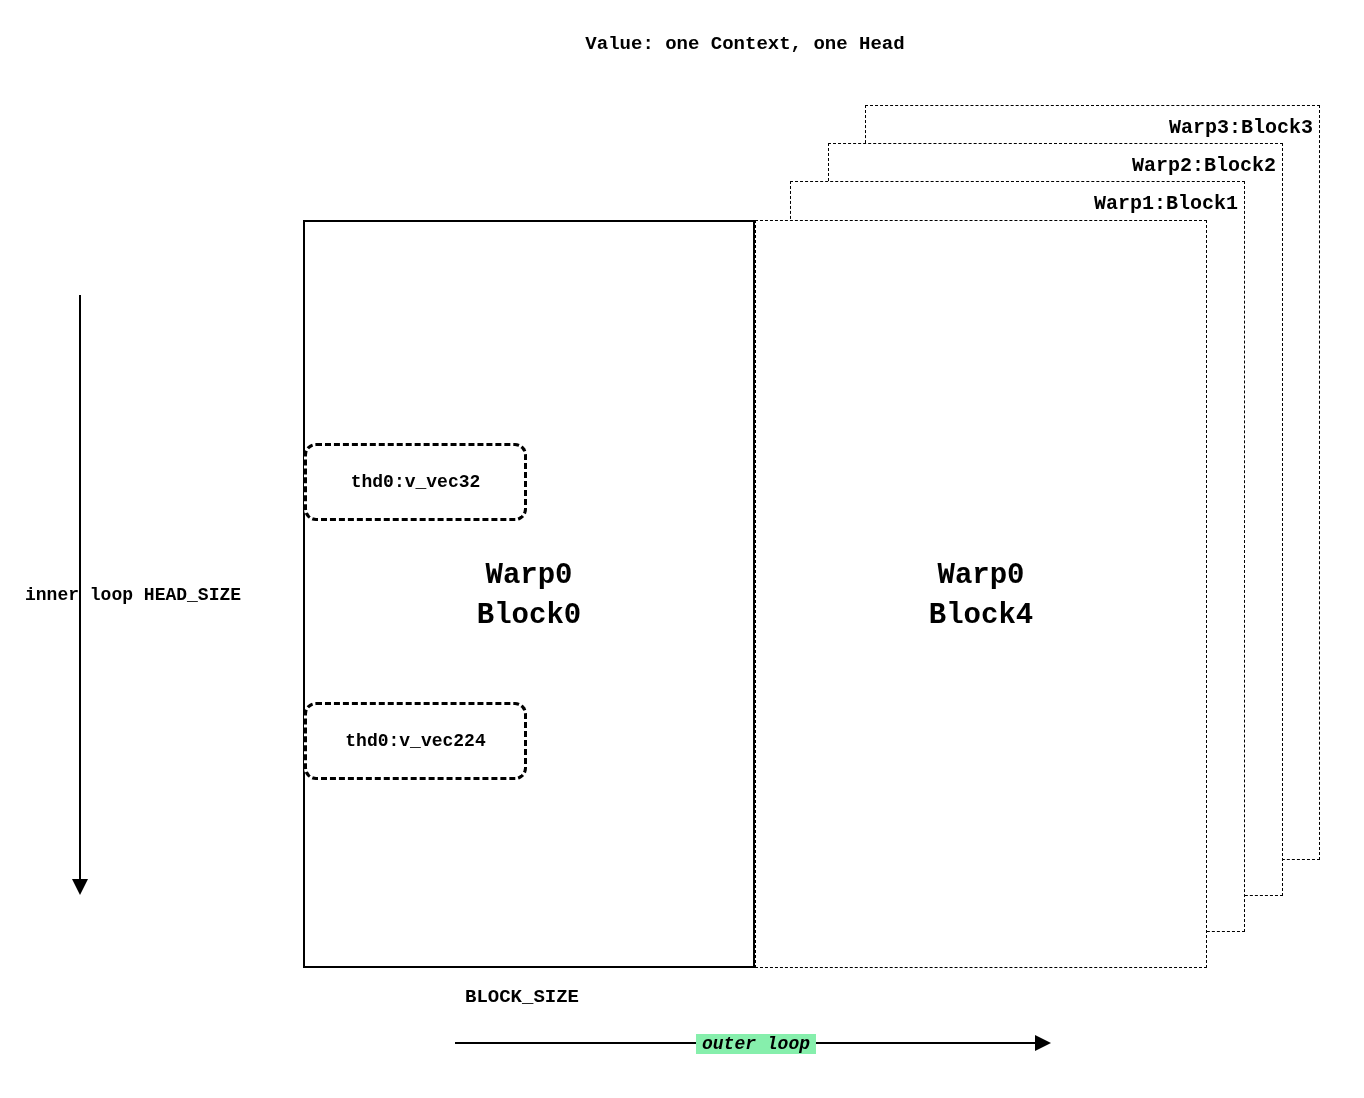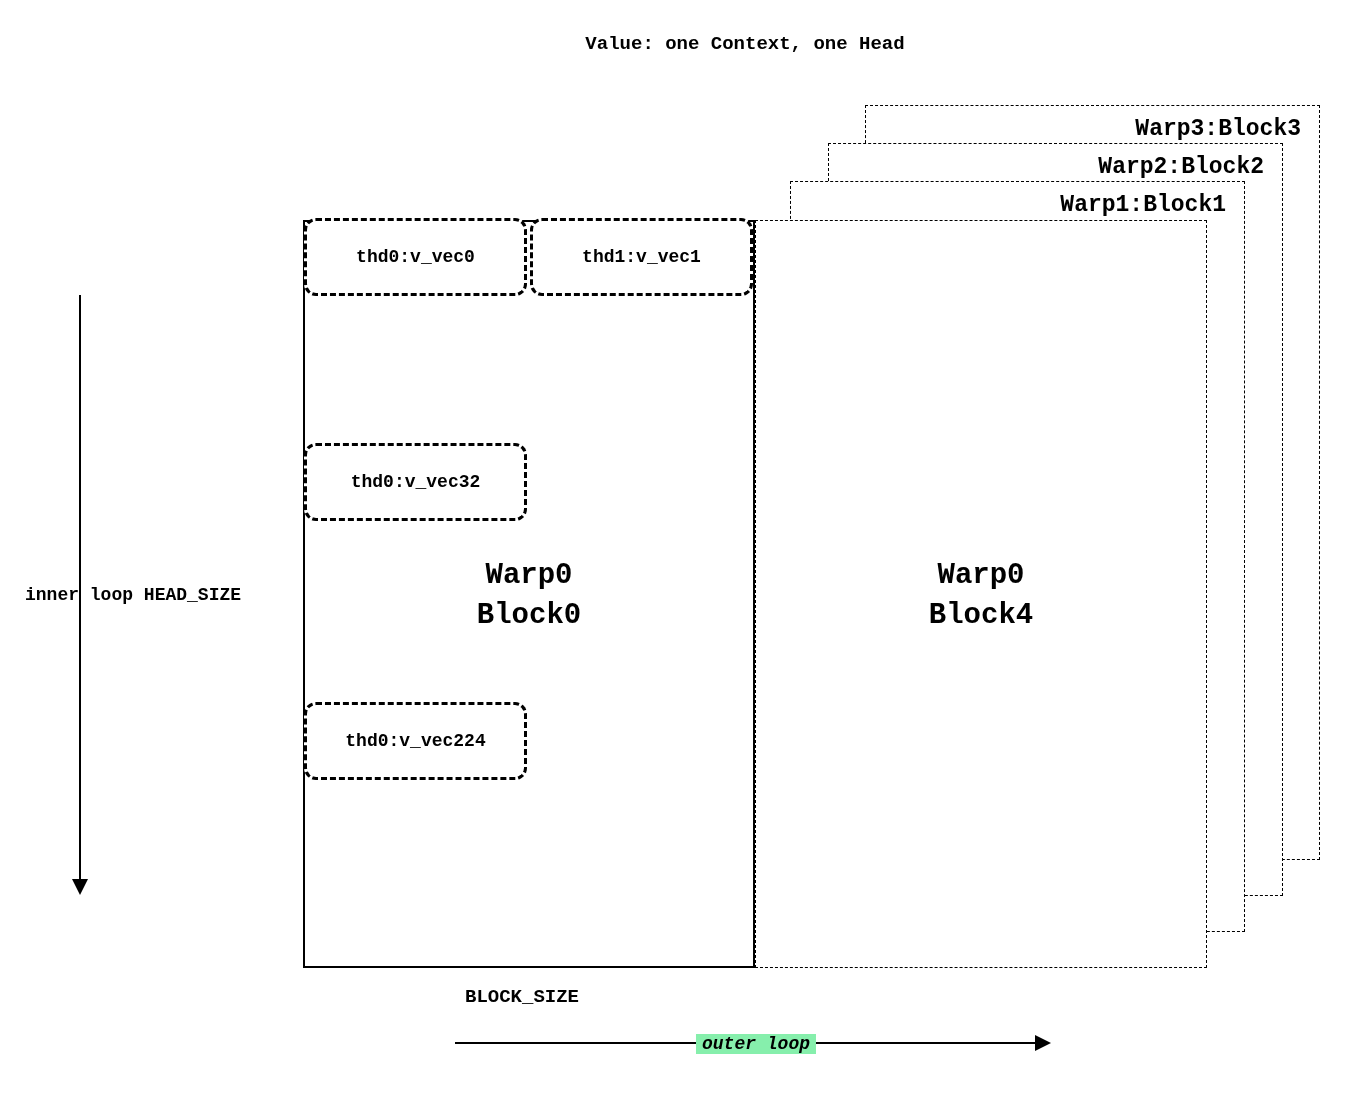--- a/index.html
+++ b/index.html
@@ -21,22 +21,22 @@
     white-space: nowrap;
   }
 
   
   .back-rect {
     border: 1.5px dashed #000;
     background: #ffffff;
   }
   .back-rect .corner-label {
     position: absolute;
-    top: 10px; right: 18px;
-    font-size: 23px; font-weight: bold;
+    top: 10px; right: 6px;
+    font-size: 20px; font-weight: bold;
     white-space: nowrap;
   }
   #rect-warp3 { left: 865px; top: 105px; width: 455px; height: 755px; }
   #rect-warp2 { left: 828px; top: 143px; width: 455px; height: 753px; }
   #rect-warp1 { left: 790px; top: 181px; width: 455px; height: 751px; }
 
   
   .front-rect {
     left: 755px; top: 220px; width: 452px; height: 748px;
     border: 1.5px dashed #000;
@@ -153,22 +153,20 @@
 
   <div class="abs block-title" id="main-block-title">
     <div>Warp0</div>
     <div>Block0</div>
   </div>
   <div class="abs block-title" id="front-block-title">
     <div>Warp0</div>
     <div>Block4</div>
   </div>
 
-  <div class="thd-cell row0 col0">thd0:v_vec0</div>
-  <div class="thd-cell row0 col1">thd1:v_vec1</div>
   <div class="thd-cell row1 col0">thd0:v_vec32</div>
   <div class="thd-cell row2 col0">thd0:v_vec224</div>
 
   <div class="abs v-arrow-line"></div>
   <div class="abs v-arrow-head"></div>
   <div class="abs inner-loop-label">
     <span class="it">inner loop</span>
     <span> </span>
     <span>HEAD_SIZE</span>
   </div>

